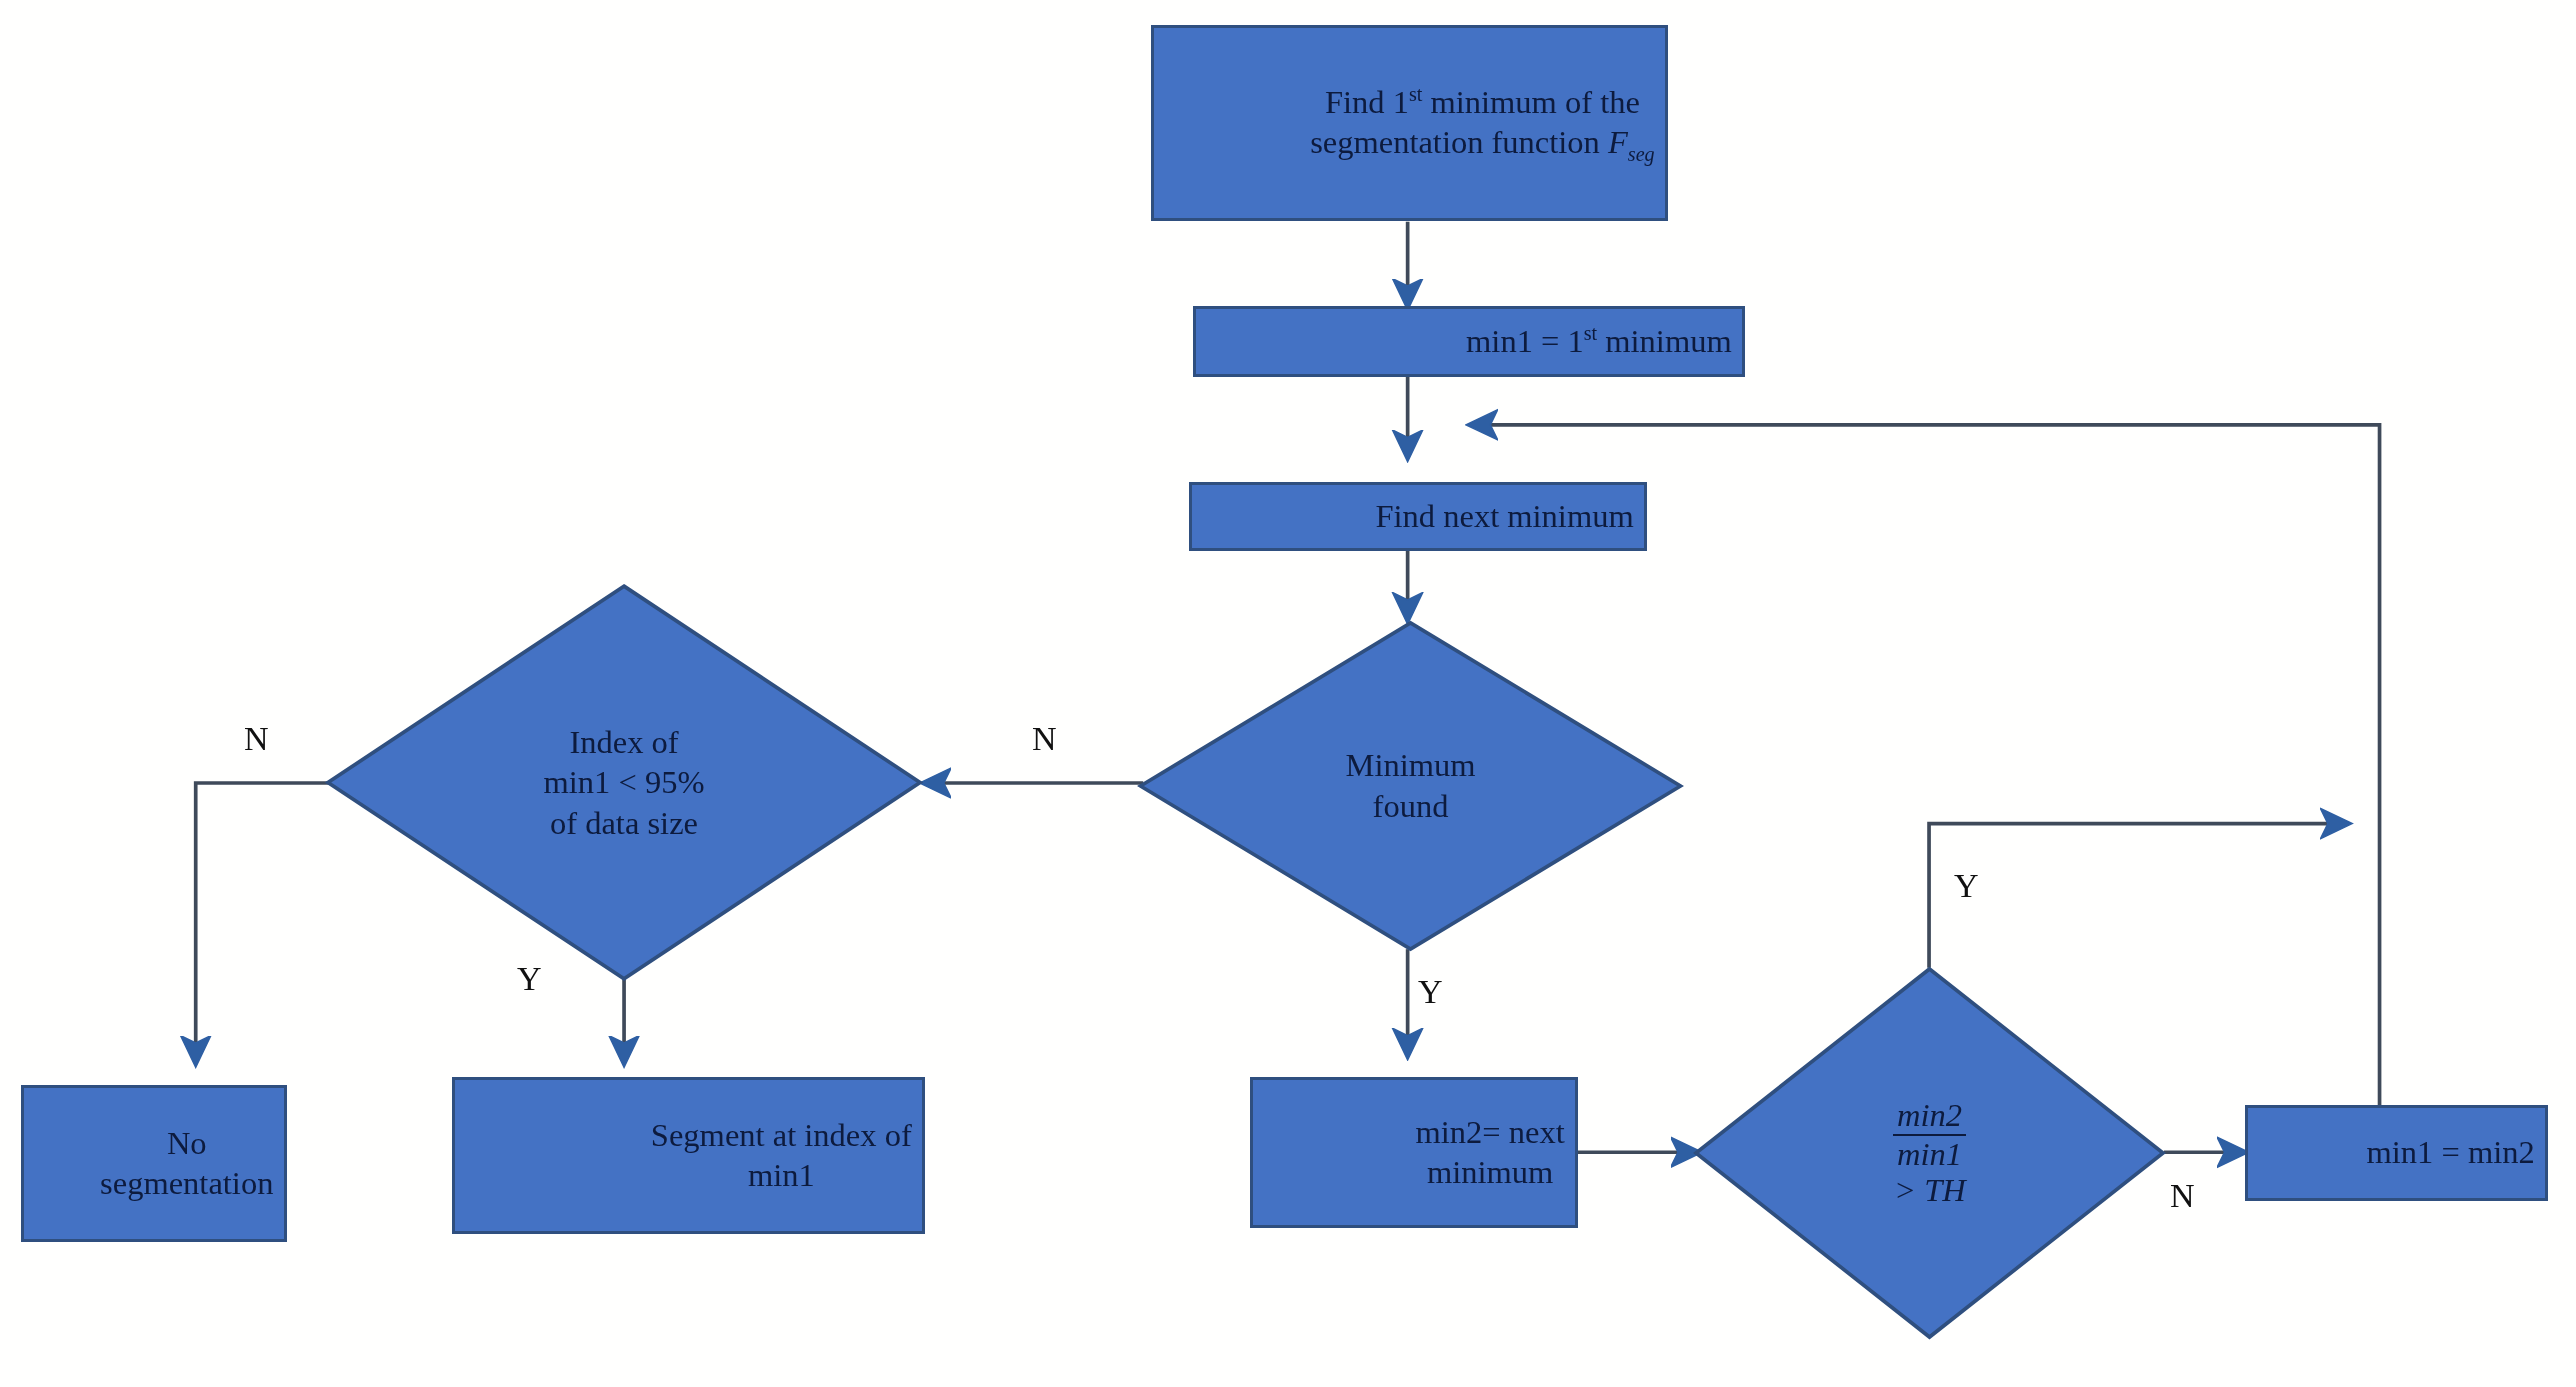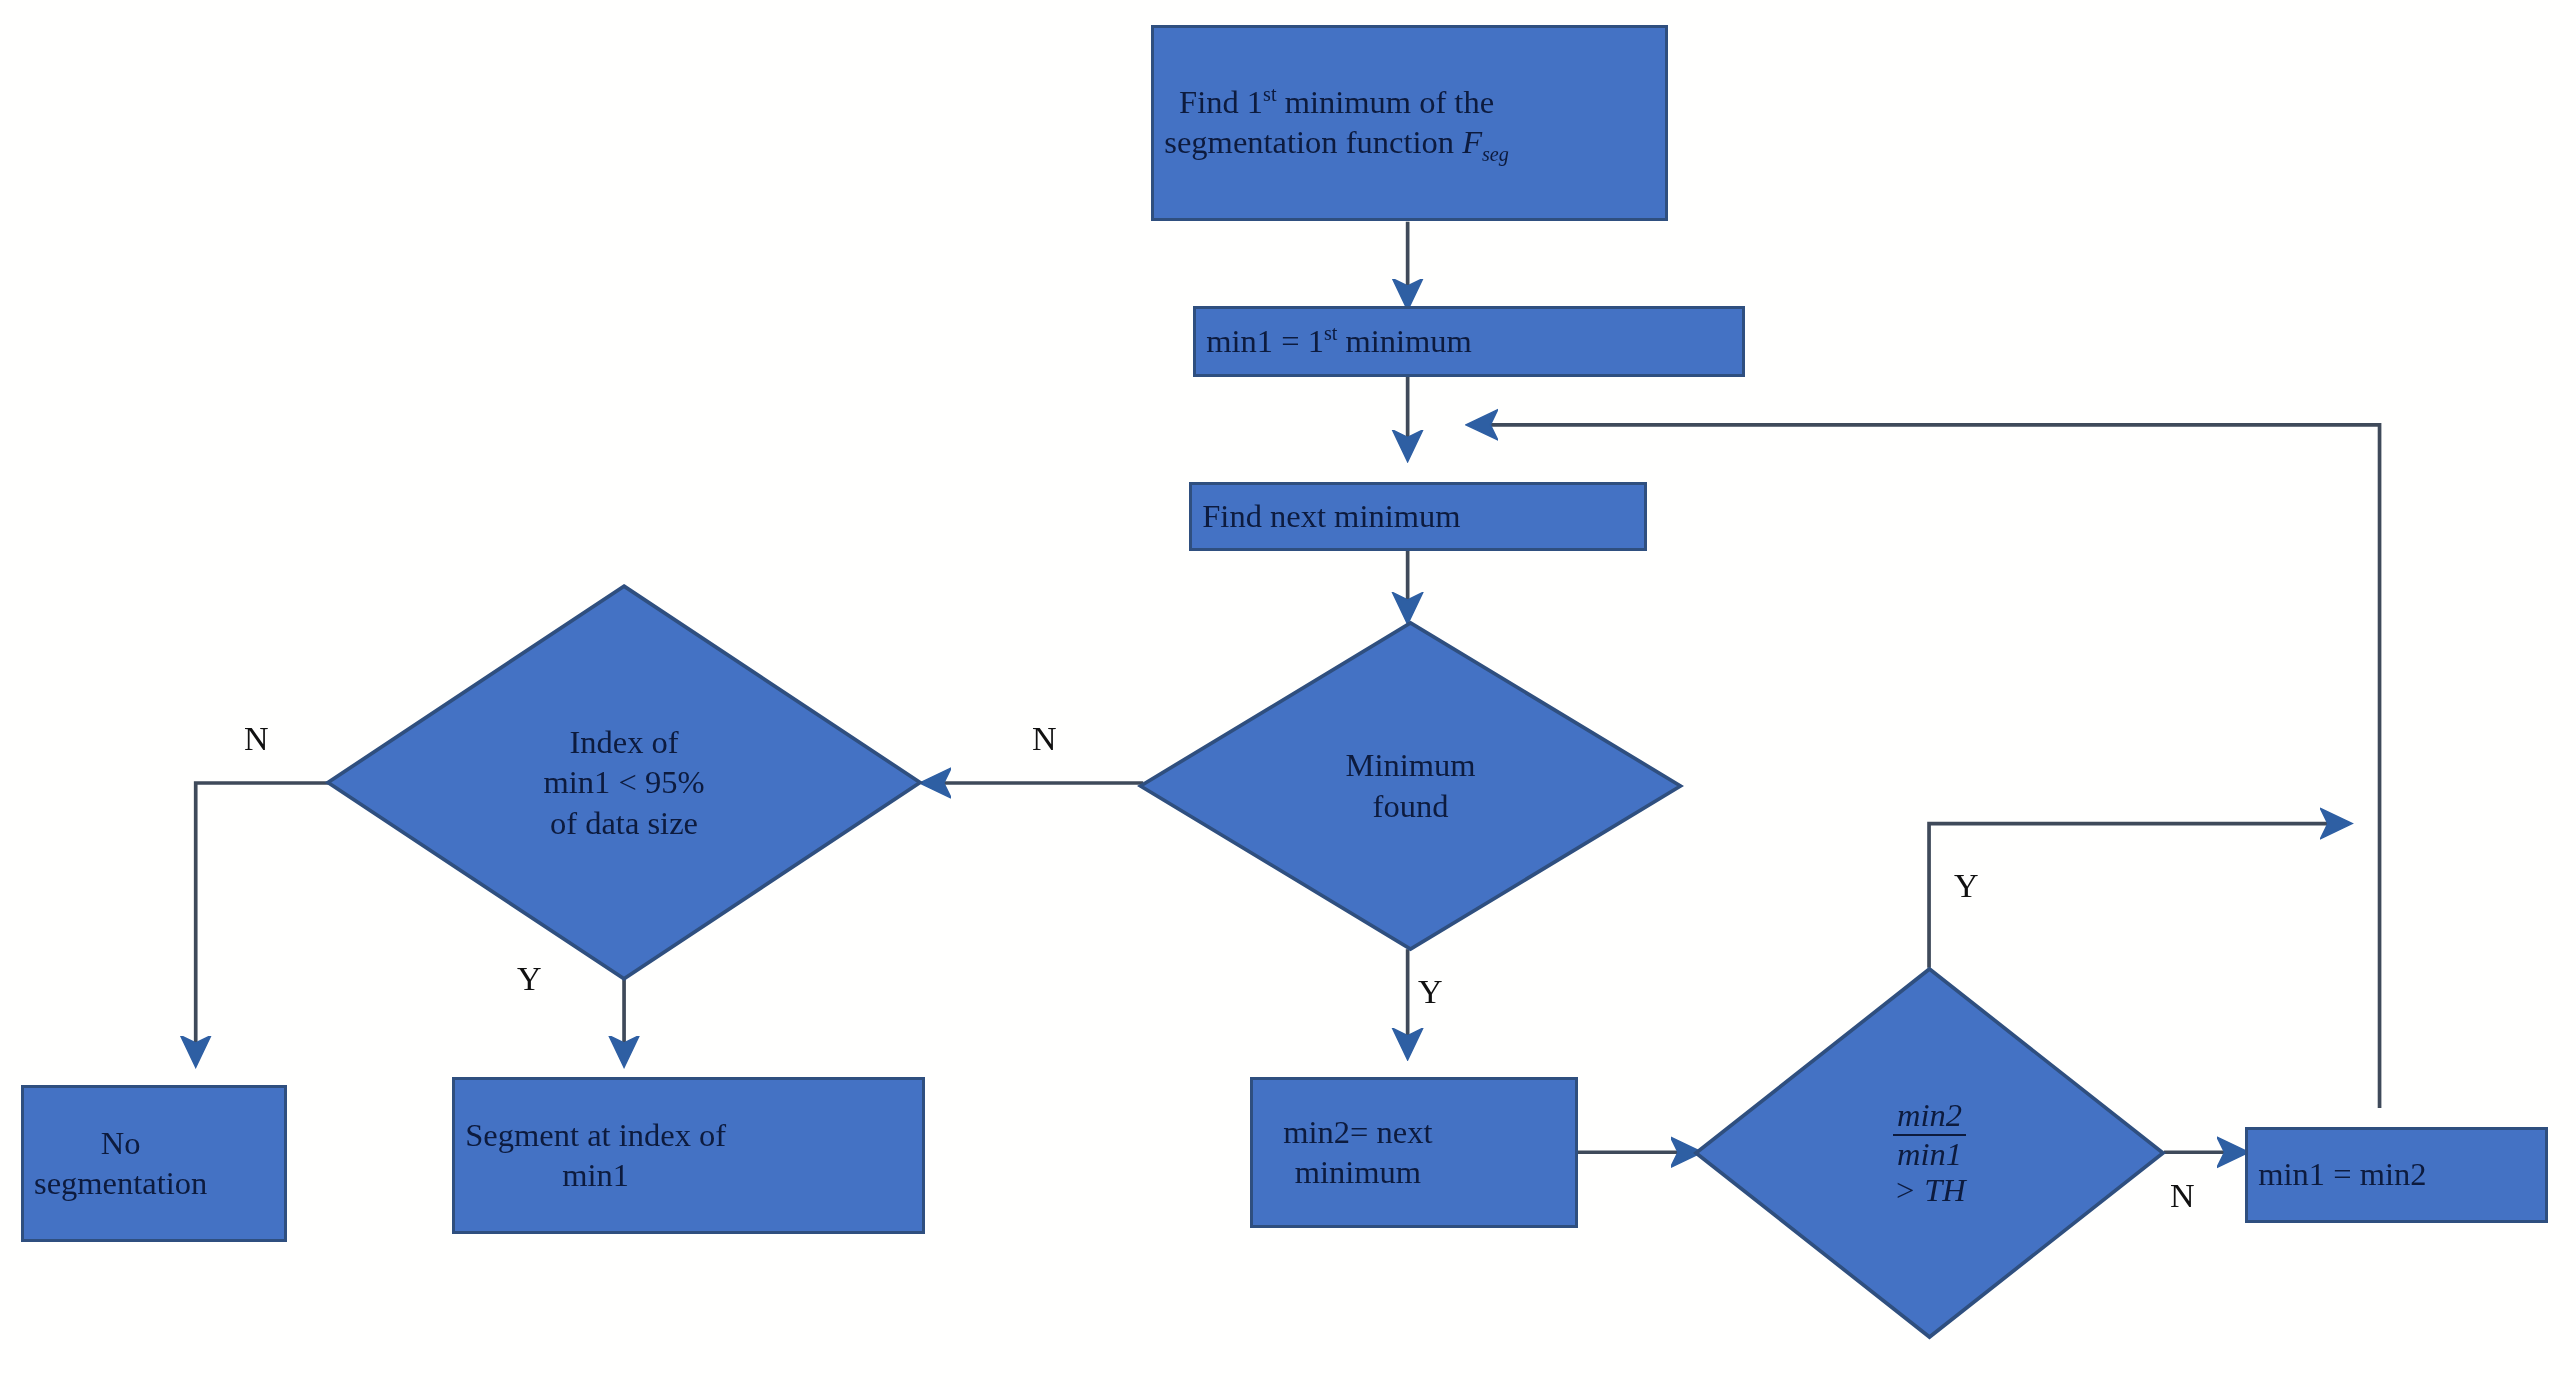--- a/index.html
+++ b/index.html
@@ -1,21 +1,21 @@
 <!DOCTYPE html>
 <html style="font-size:11.8px"><head>
 <meta charset="utf-8">
 <title>Segmentation Flowchart</title>
 <style>
   html,body{margin:0;padding:0;background:#ffffff;}
   body{font-family:"Liberation Serif", serif;}
   #canvas{position:relative;width:2576px;height:1388px;background:#fffffe;overflow:hidden;}
   svg#wires{position:absolute;left:0;top:0;width:2576px;height:1388px;pointer-events:none;}
 
-  .node{position:absolute;box-sizing:border-box;display:flex;align-items:center;justify-content:flex-start;text-align:center;color:#14224a;}
+  .node{position:absolute;box-sizing:border-box;display:flex;align-items:center;justify-content:flex-end;text-align:center;color:#14224a;}
   .proc{background:#4472c4;border:3px solid #2f4f7f;}
   .proc .txt{font-size:32.5px;line-height:1.22;padding:0 10.3px;color:#0d1b3e;}
   .diamond-wrap{position:absolute;}
   .diamond-wrap .lbl{position:absolute;left:0;top:0;width:100%;height:100%;
      display:flex;align-items:center;justify-content:center;text-align:center;
      font-size:32.5px;line-height:1.25;color:#0d1b3e;z-index:3;}
 
   .edgelabel{position:absolute;font-size:34px;color:#111111;z-index:5;font-family:"Liberation Serif", serif;}
 
   .frac{display:inline-block;text-align:center;font-style:italic;font-size:32.5px;line-height:1.12;}
@@ -94,21 +94,21 @@
     </div>
   </div>
 
   <div class="node proc" style="left:1250px;top:1077px;width:328px;height:151px;padding-left:20px;">
     <div class="txt">
       <span>min2= next</span><br>
       <span>minimum</span>
     </div>
   </div>
 
-  <div class="node proc" style="left:2245px;top:1105px;width:303px;height:96px;margin-top:22px;">
+  <div class="node proc" style="left:2245px;top:1105px;width:303px;height:96px;">
     <div class="txt">min1 = min2</div>
   </div>
 
   <div class="diamond-wrap" style="left:325px;top:583px;width:598px;height:399px;">
     <svg width="598" height="399" viewBox="0 0 810 540" style="position:absolute;left:0;top:0;">
       <polygon points="405,4 806,270 405,536 4,270" fill="#4472c4" stroke="#2f4f7f" stroke-width="5"></polygon>
     </svg>
     <div class="lbl">
       <div>
         <span>Index of</span><br>

